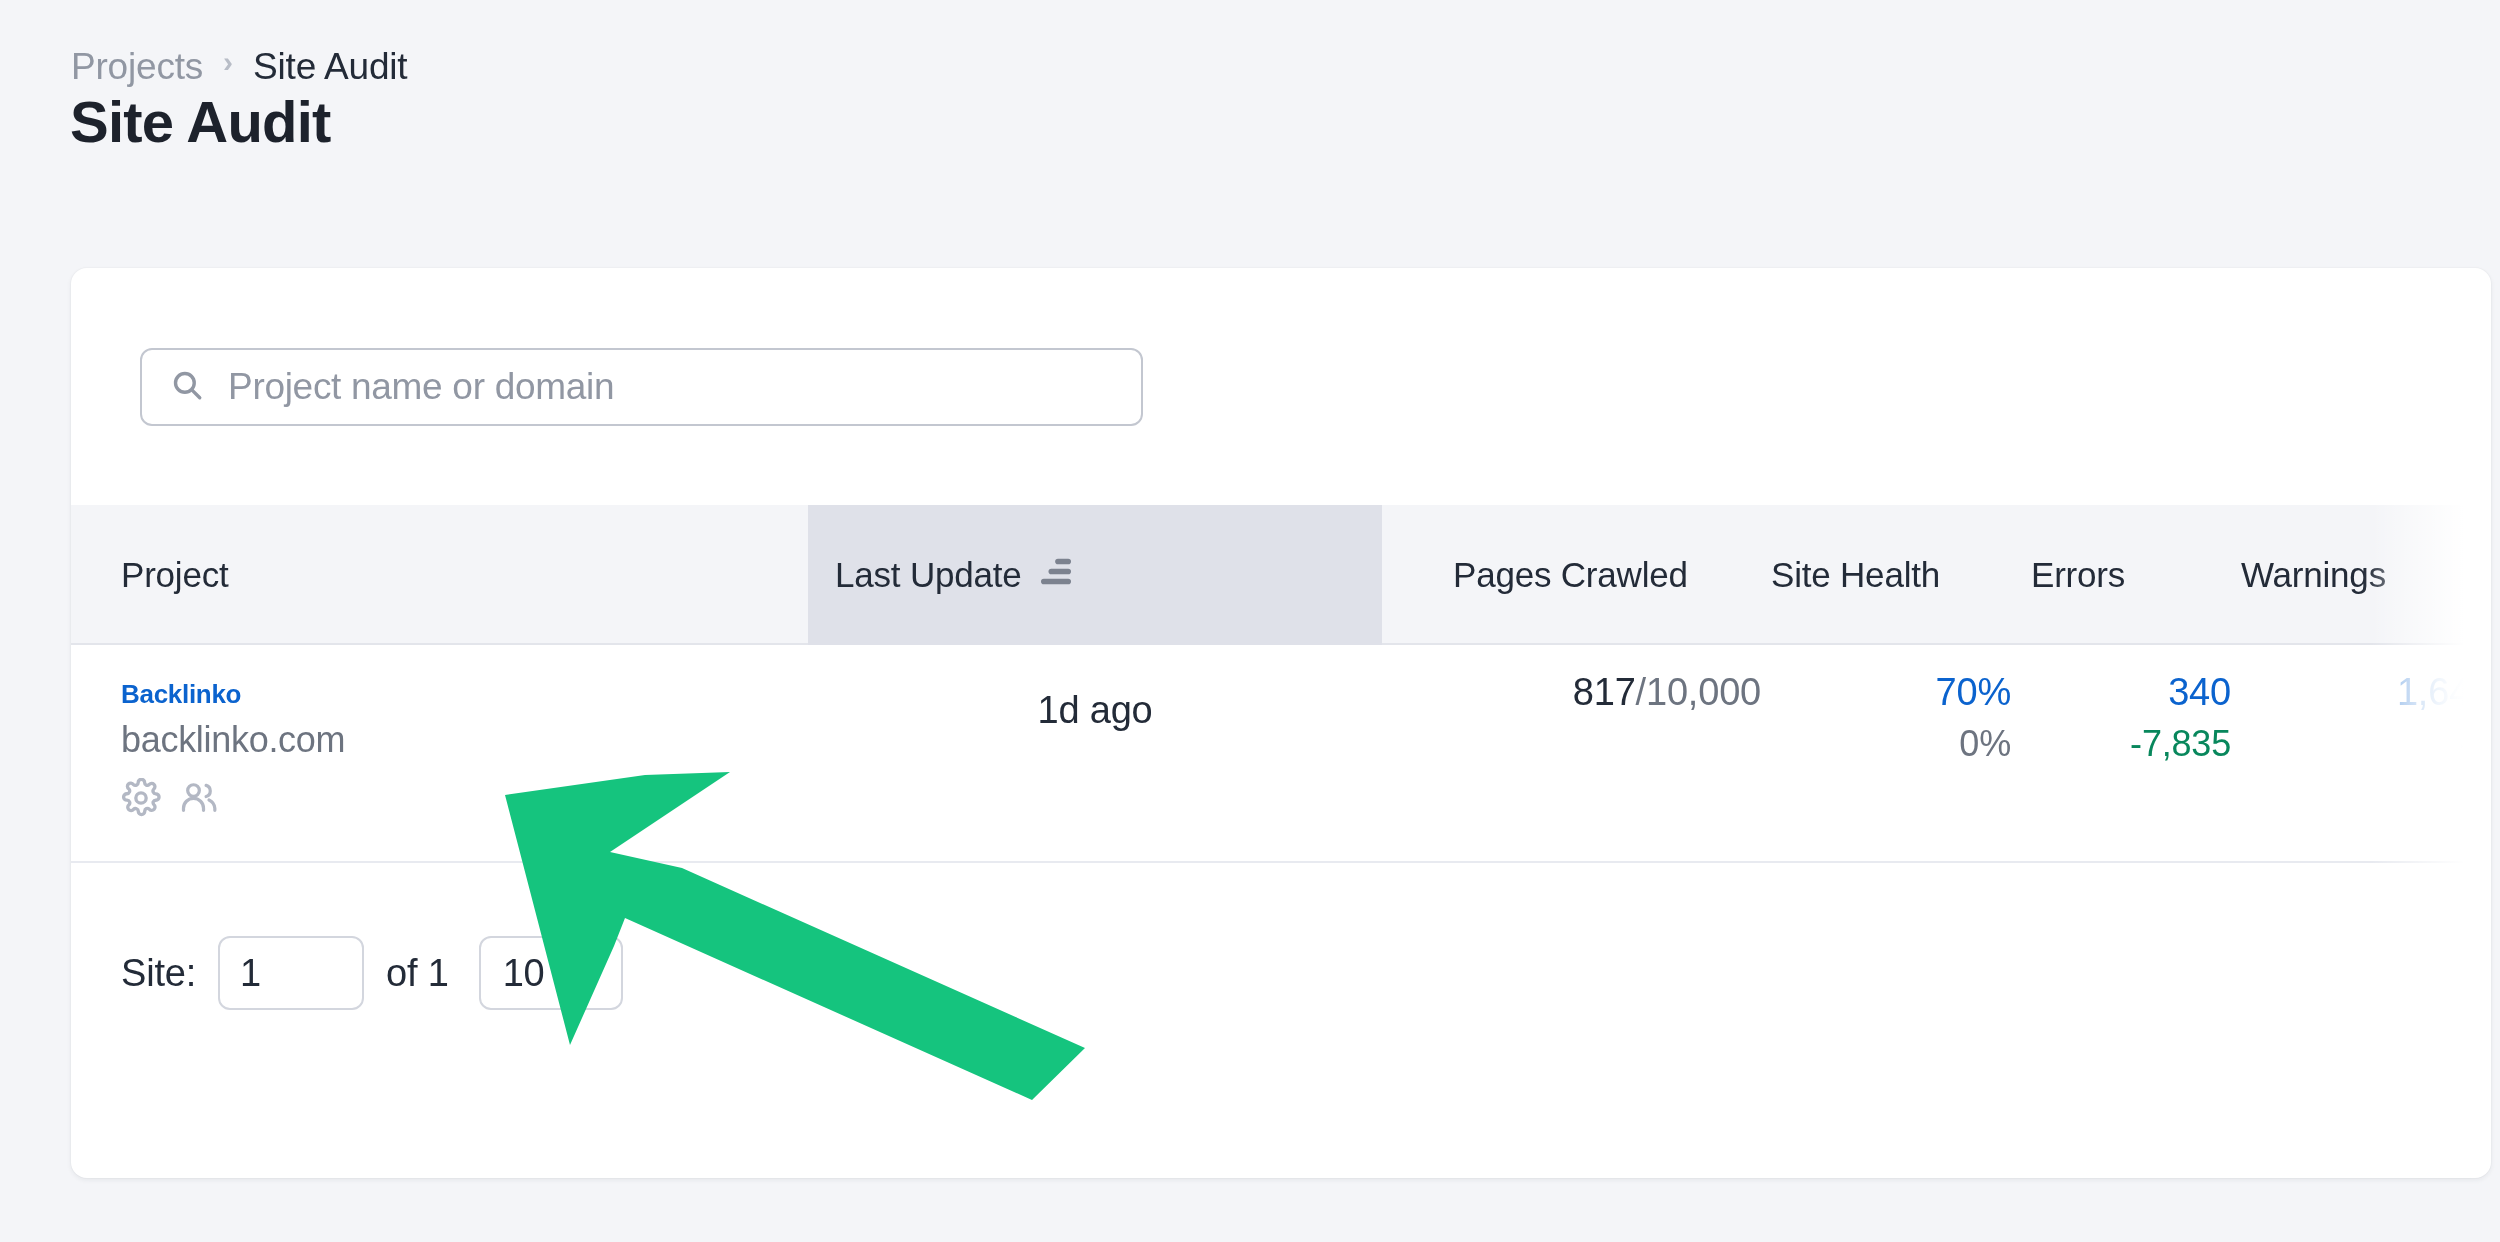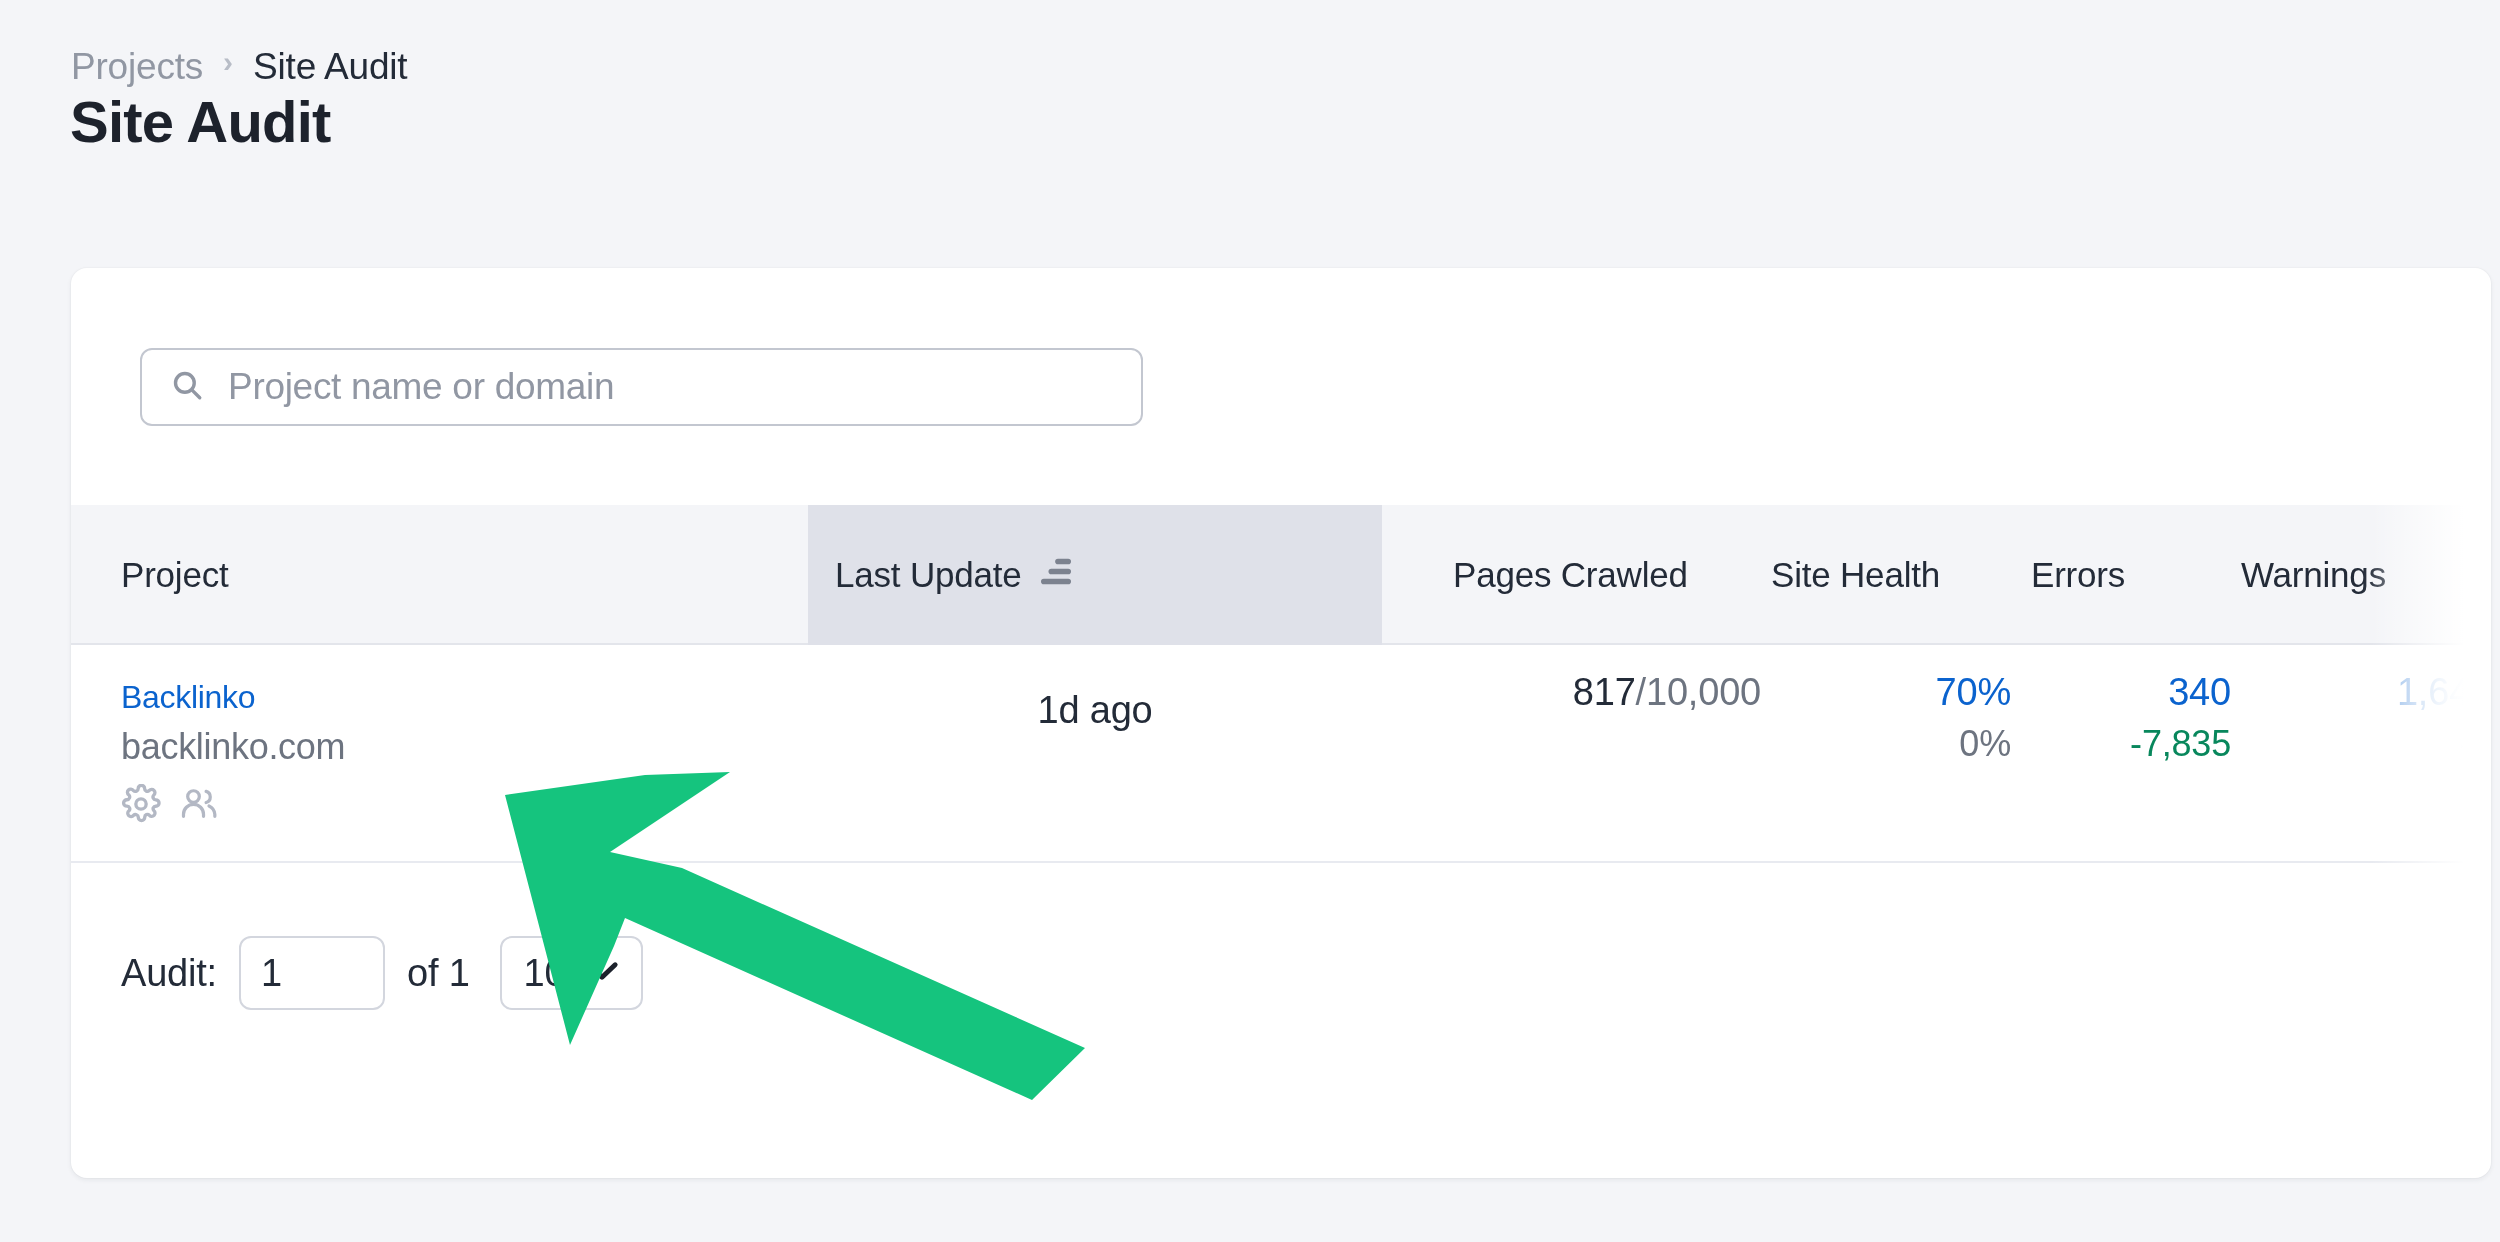--- a/index.html
+++ b/index.html
@@ -172,22 +172,22 @@
 
   .cell {
     position: absolute;
     top: 0;
     height: 218px;
   }
 
   .cell-project { left: 50px; top: 36px; height: auto; }
   .project-name {
     display: block;
-    font-size: 32px;
-    font-weight: 400;
+    font-size: 26px;
+    font-weight: 700;
     color: #0b63ce;
     letter-spacing: -0.3px;
     text-decoration: none;
     line-height: 1.05;
   }
   .project-domain {
     display: block;
     margin-top: 13px;
     font-size: 36px;
     color: #6d7480;
@@ -423,21 +423,21 @@
           <span class="v-blue">1,642</span>
           <span class="sub v-muted">-4</span>
         </div>
 
       </div>
     </div>
 
     <div class="table-fade"></div>
 
     <div class="pagination">
-      <span class="page-label">Audit:</span>
+      <span class="page-label">Site:</span>
       <input class="page-input" type="text" value="1" style="">
       <span class="page-of">of 1</span>
       <div class="per-page">
         <span class="per-page-value">10</span>
         <span class="chevron">
           <svg width="34" height="22" viewBox="0 0 22 14" fill="none" stroke="#1d222c" stroke-width="3.2" stroke-linecap="round" stroke-linejoin="round">
             <polyline points="2.5,3 11,11 19.5,3"></polyline>
           </svg>
         </span>
       </div>

